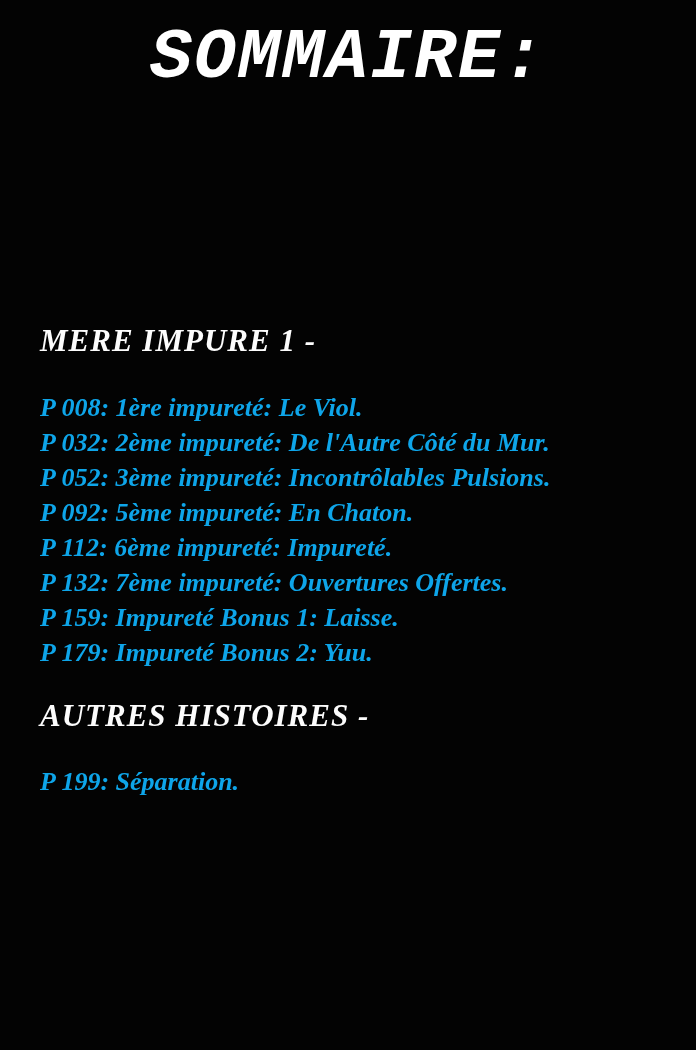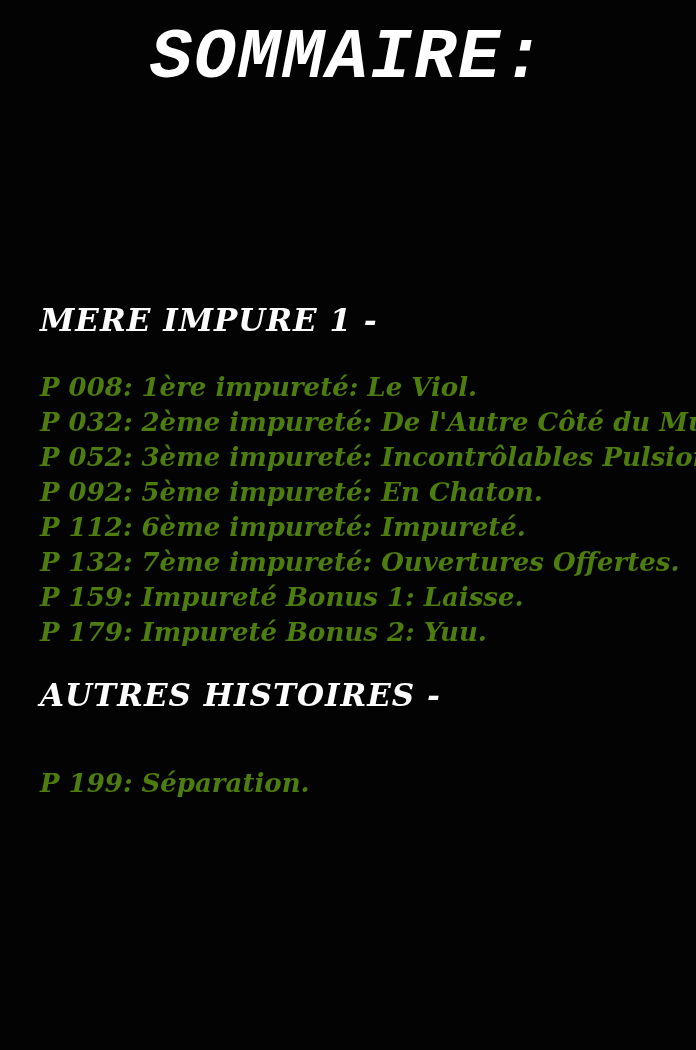--- a/index.html
+++ b/index.html
@@ -30,50 +30,51 @@
     font-size: 70px;
     line-height: 1.05;
     font-weight: bold;
     font-style: italic;
     letter-spacing: 2px;
     color: #ffffff;
     font-family: Liberation Mono, monospace;
   }
   .content {
     position: absolute;
-    top: 304px;
+    top: 324px;
     left: 40px;
     right: 16px;
+    font-family: Liberation Serif, serif;
   }
   .section-heading {
     margin: 0;
     font-size: 31px;
     line-height: 33px;
     font-weight: bold;
     font-style: italic;
     letter-spacing: 1px;
     color: #fcfcfc;
     white-space: nowrap;
   }
   .chapter-list {
     list-style: none;
     margin: 0;
     padding: 0;
     font-size: 26px;
     line-height: 35px;
     font-weight: bold;
     font-style: italic;
-    color: #4d7c0f;
+    color: #0ea5e9;
   }
   .chapter-list li {
     white-space: nowrap;
   }
   .section-1 .chapter-list { margin-top: 33px; }
   .section-2 { margin-top: 29px; }
-  .section-2 .chapter-list { margin-top: 54px; }
+  .section-2 .chapter-list { margin-top: 32px; }
 </style>
 </head>
 <body>
 
 <div class="page">
 
   <h1 class="title">SOMMAIRE:</h1>
 
   <div class="content">
 

